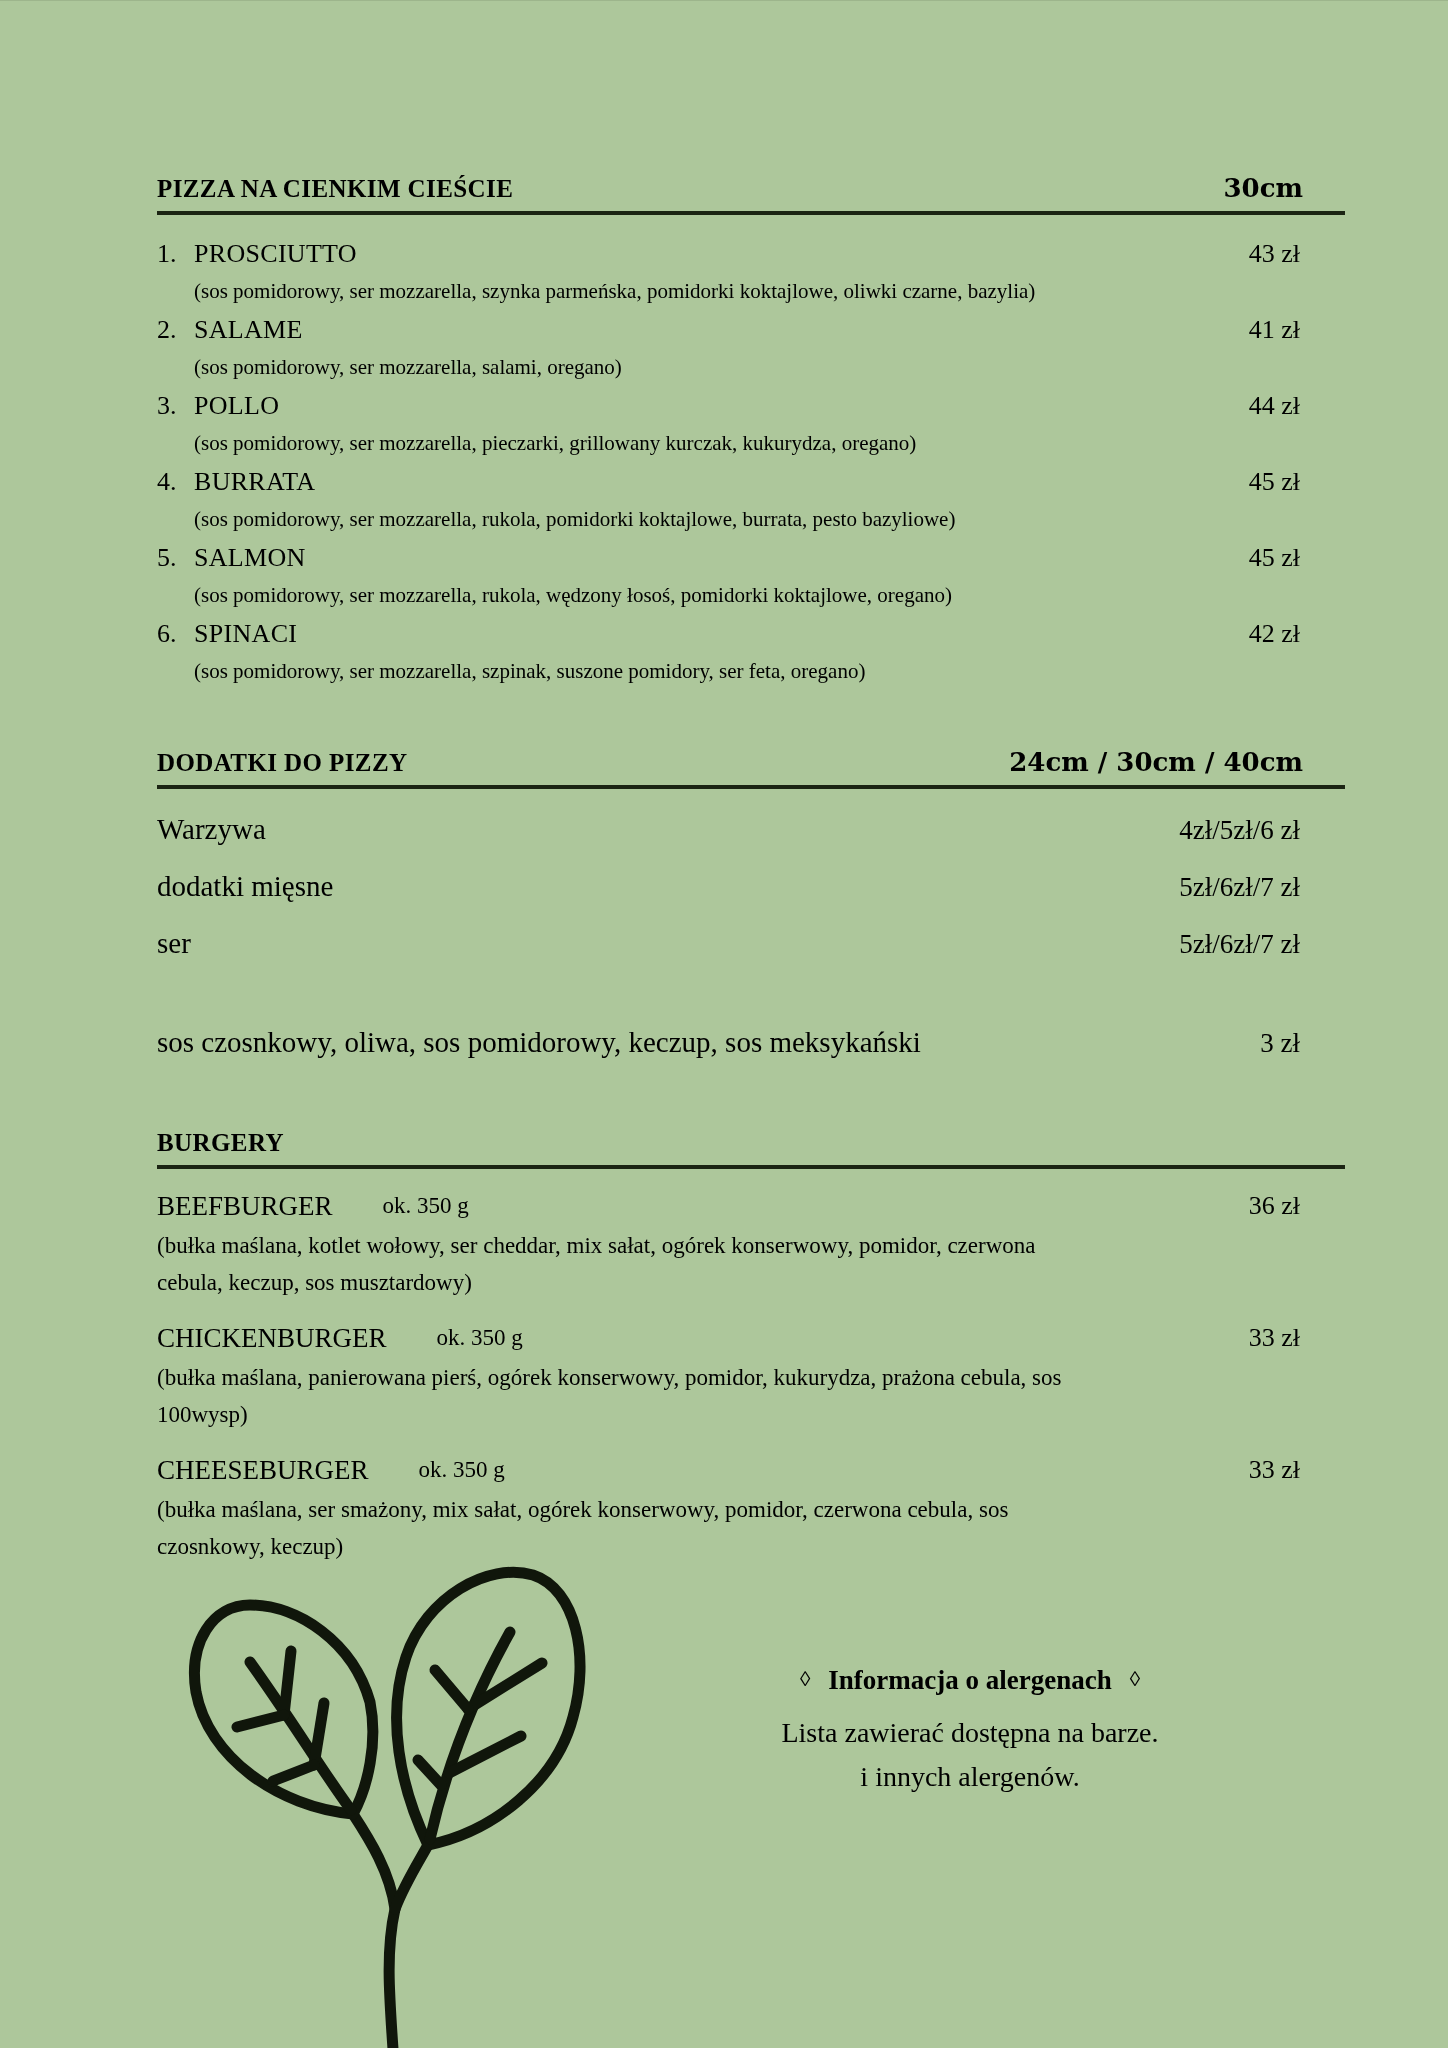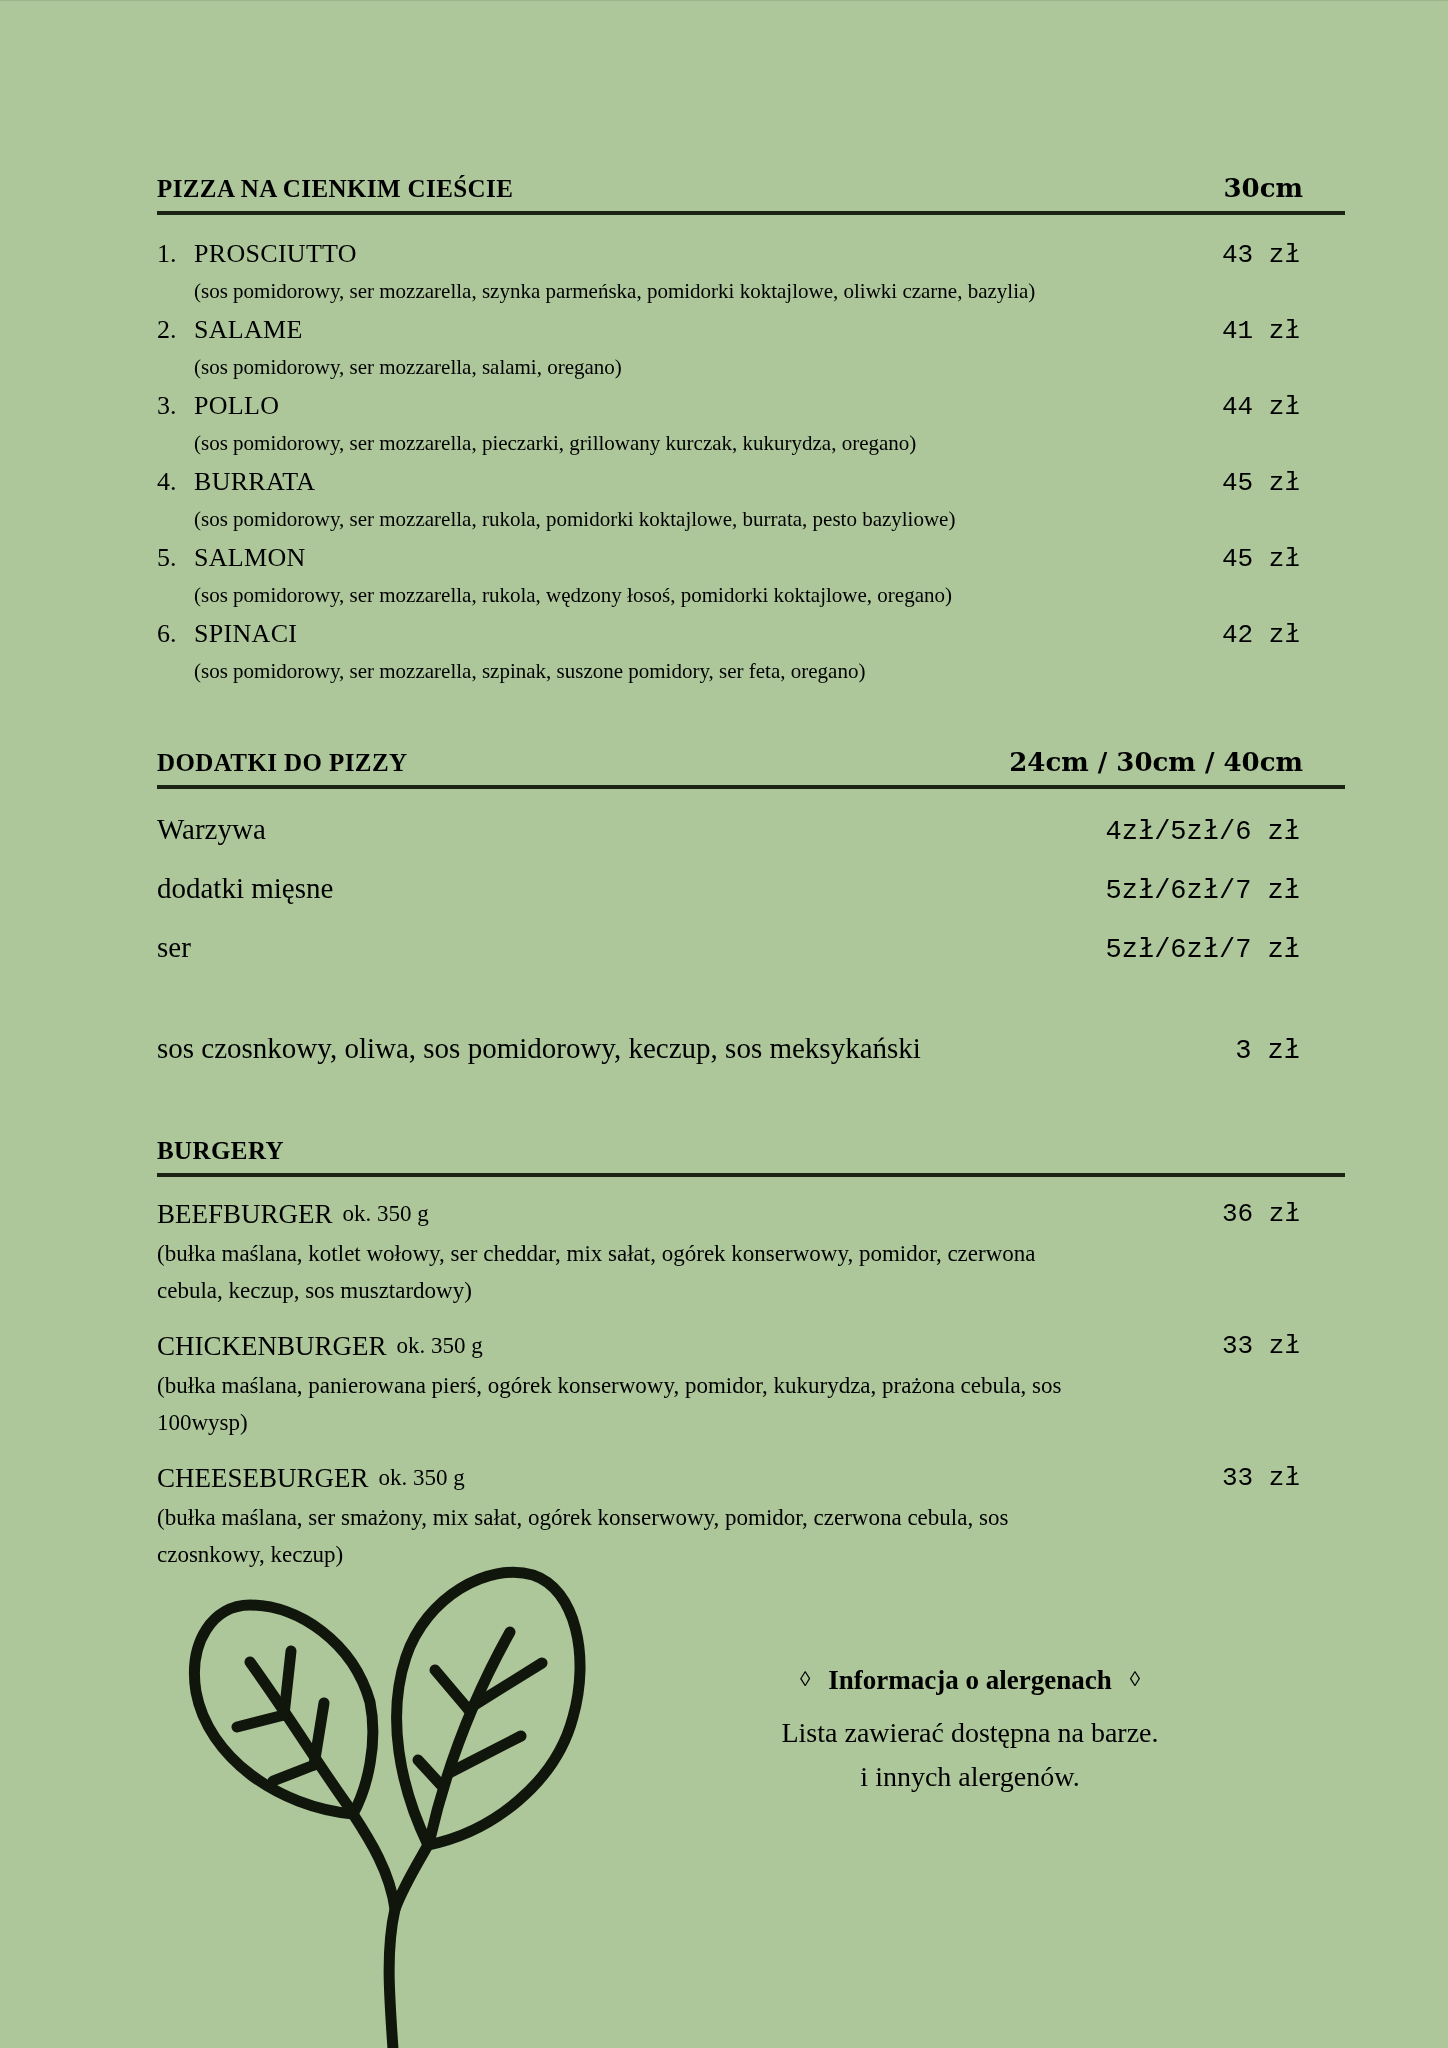--- a/index.html
+++ b/index.html
@@ -25,35 +25,35 @@
     text-align:center;
   }
 
   
   .pz-list{margin-top:20px;}
   .pz-line{display:flex;align-items:baseline;height:38px;font-size:26px;line-height:38px;}
   .pz-num{width:37px;}
   .pz-name{letter-spacing:.3px;}
   .price{
     margin-left:auto;padding-right:45px;font-size:26px;white-space:nowrap;
-    font-family:Liberation Mono, monospace;
+    font-family:Liberation Serif, serif;
   }
   .pz-desc{margin-left:37px;font-size:21px;height:38px;line-height:36px;}
 
   
   .toppings{margin-top:56px;}
   .tp-rows{margin-top:2px;}
   .tp-row{display:flex;align-items:baseline;font-size:29px;line-height:32px;margin-top:24px;}
   .sauce-row{display:flex;align-items:baseline;font-size:29px;line-height:32px;margin-top:66px;}
   .sauce-row .price, .tp-row .price{font-size:27px;}
 
   
   .burgers{margin-top:70px;}
   .bg-item{margin-top:16px;}
-  .bg-line{display:flex;align-items:center;font-size:27px;height:42px;line-height:42px;}
+  .bg-line{display:flex;align-items:center;font-size:27px;height:42px;line-height:42px;gap:40px;}
   .bg-weight{font-size:23px;margin-left:10px;}
   .bg-desc{font-size:23px;line-height:37px;max-width:950px;}
 
   
   .allergens{position:absolute;left:570px;top:1662px;width:800px;text-align:center;}
   .alg-title{
     display:flex;justify-content:center;align-items:center;gap:18px;
     font-weight:bold;font-size:27px;line-height:34px;
   }
   .diamond{font-size:21px;font-weight:bold;transform:translateY(-1px);}

